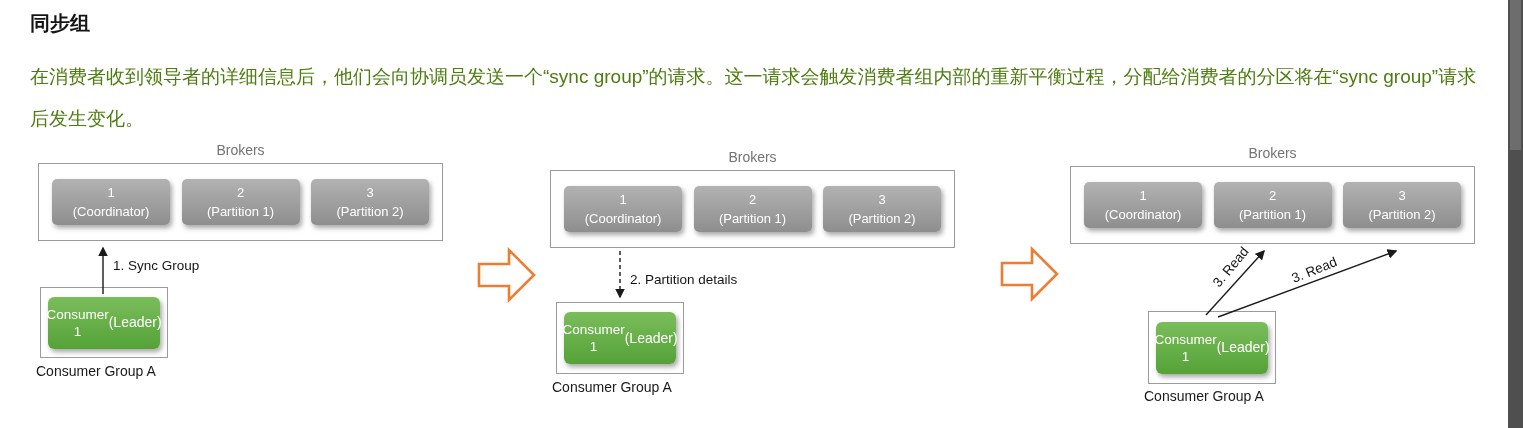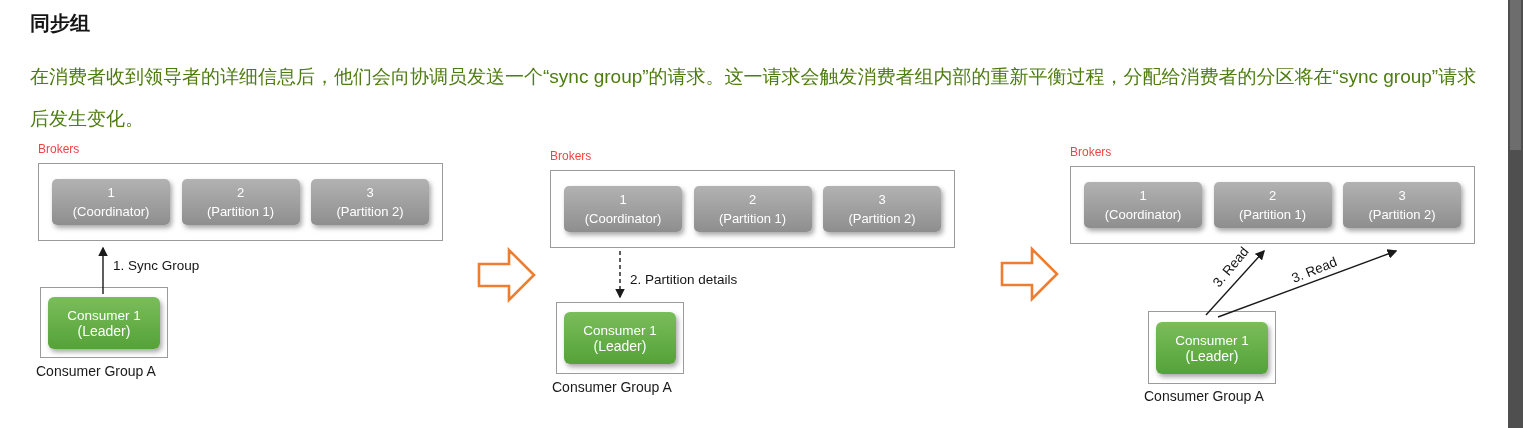--- a/index.html
+++ b/index.html
@@ -9,21 +9,21 @@
   }
   .title {
     position:absolute; left:30px; top:10px;
     font-size:20px; font-weight:700; color:#141414;
   }
   .para {
     position:absolute; left:30px; top:56px; width:1462px;
     font-size:19px; line-height:42px; color:#4d7c0f;
   }
   .diagram-label {
-    position:absolute; font-size:12px; color:#ef4444; text-align:left;
+    position:absolute; font-size:14px; color:#737373; text-align:center;
   }
   .brokers-box {
     position:absolute; box-sizing:border-box; background:#fff;
     border:1px solid #9b9b9b;
     display:flex; align-items:center; justify-content:space-between;
     padding:0 13px;
   }
   .broker {
     width:118px; height:46px; border-radius:5px;
     background:linear-gradient(180deg,#b2b2b2 0%,#8e8e8e 100%);
@@ -35,21 +35,21 @@
   .consumer-box {
     position:absolute; box-sizing:border-box; background:#fff;
     border:1px solid #9b9b9b;
     display:flex; align-items:center; justify-content:center;
   }
   .consumer-chip {
     width:112px; height:52px; border-radius:6px;
     background:linear-gradient(180deg,#7abd5b 0%,#55a238 100%);
     box-shadow:2px 3px 5px rgba(0,0,0,0.35);
     color:#ffffff; text-align:center;
-    display:flex; flex-direction:column; align-items:center; justify-content:center;
+    display:flex; flex-direction:row; align-items:center; justify-content:center;
   }
   .consumer-chip .c1 { font-size:13.5px; line-height:17px; }
   .consumer-chip .c2 { font-size:14px; line-height:15px; }
   .cg-label { position:absolute; font-size:14px; color:#1a1a1a; text-align:left; }
   .flow-arrow { position:absolute; }
   .flow-arrow polygon { fill:#ffffff; stroke:#ED7D31; stroke-width:2.6; }
   .overlay { position:absolute; left:0; top:0; pointer-events:none; }
   .overlay line { stroke:#1a1a1a; stroke-width:1.4; }
   .overlay line.dashed { stroke-dasharray:4 3; }
   .overlay text { font-size:13.5px; fill:#141414; font-family:"Liberation Sans", sans-serif; }

